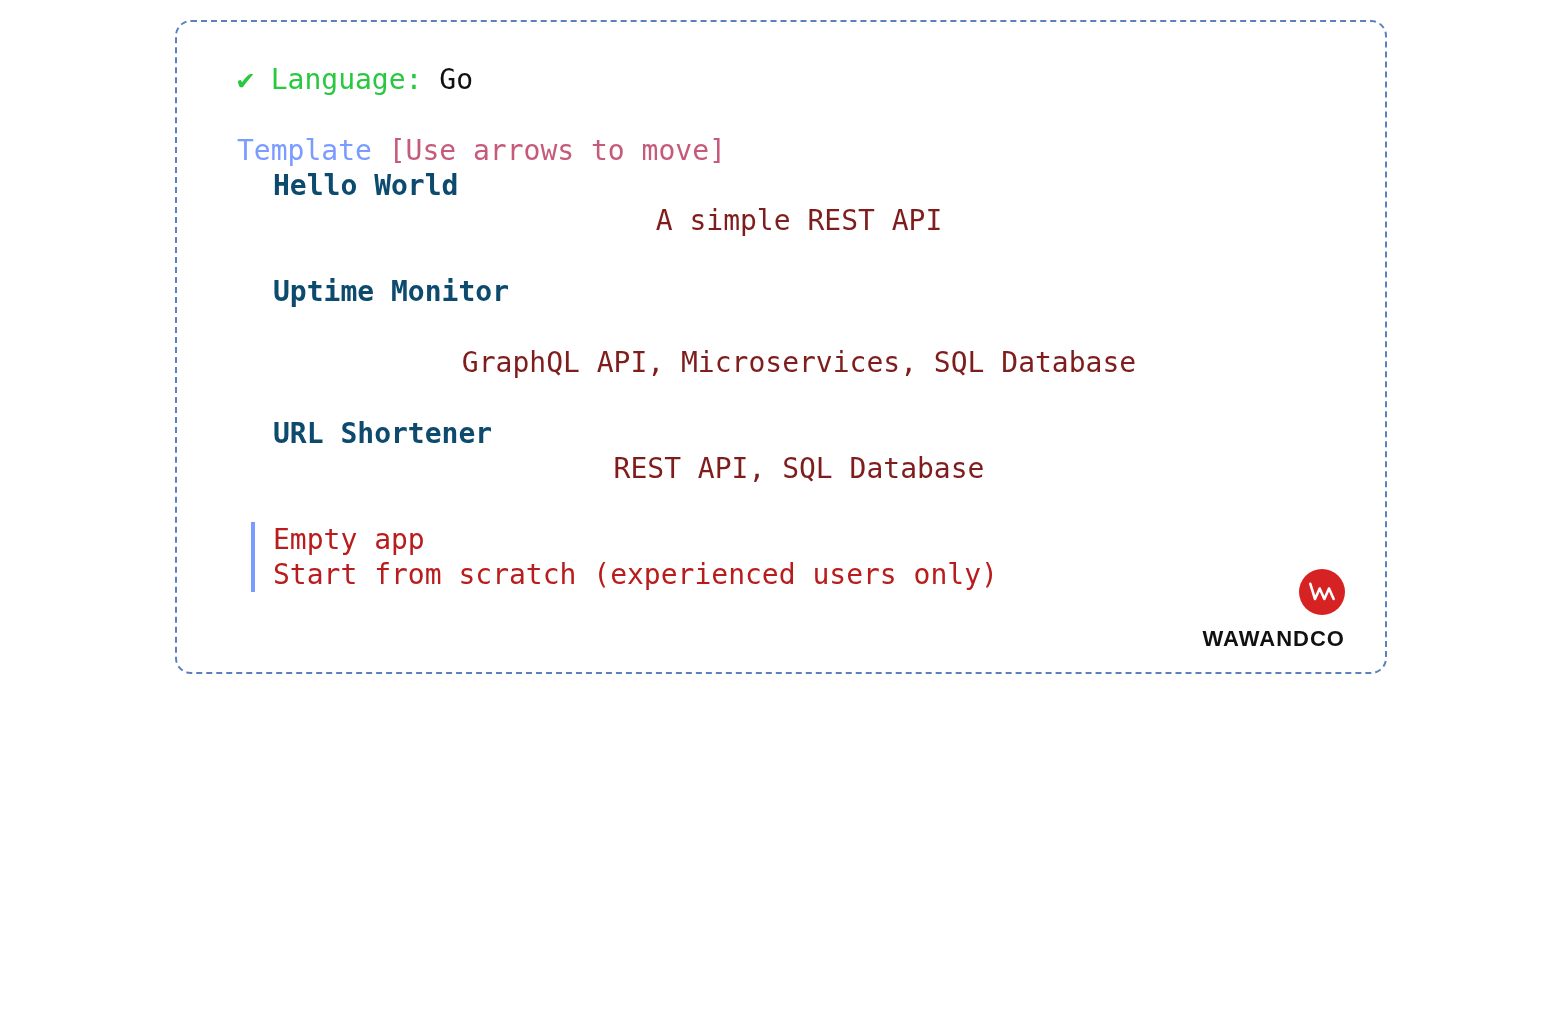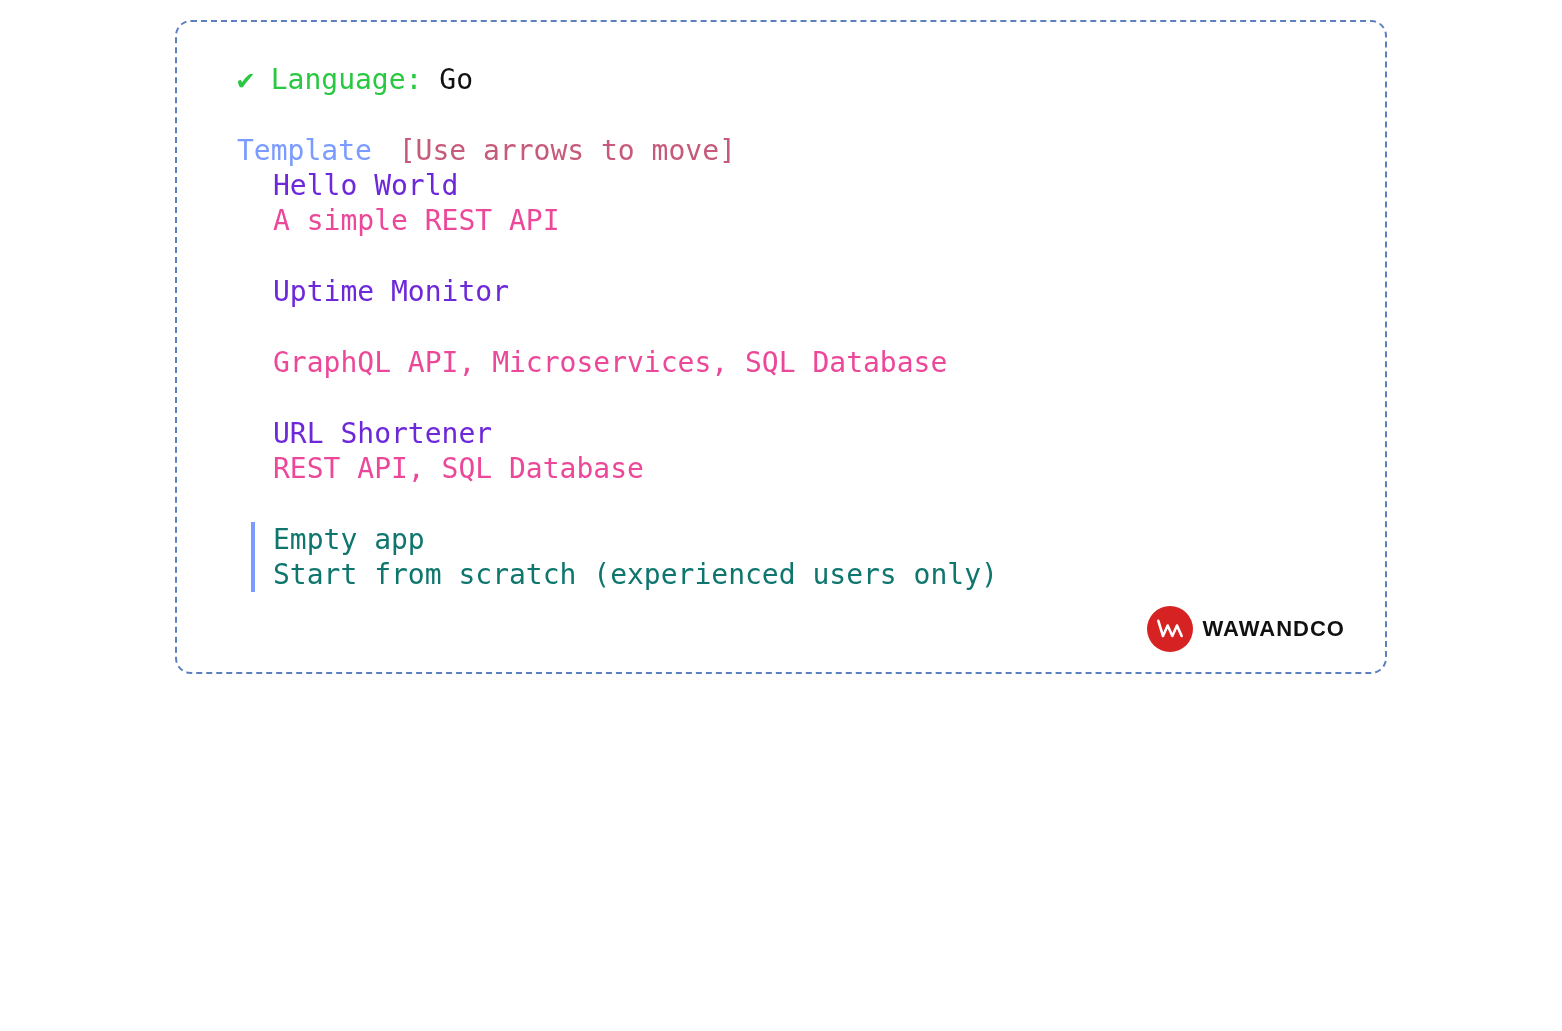--- a/index.html
+++ b/index.html
@@ -20,38 +20,39 @@
     margin: 0 auto;
     line-height: 1.25;
     font-size: 28px;
     background: #ffffff;
   }
   .line { white-space: pre; }
   .check { color: #28c840; }
   .label-green { color: #28c840; }
   .val-black { color: #111111; }
   .tmpl-blue { color: #7a9bff; }
-  .hint-pink { color: #c65a7a; margin-left: 10px; }
-  .opt-title { color: #6d28d9; }
-  .opt-desc  { color: #ec4899; }
-  .sel-blue  { color: #0f766e; }
+  .hint-pink { color: #c65a7a; }
+  .opt-title { color: #0c4a6e; font-weight: bold; }
+  .opt-desc  { color: #7f1d1d; text-align: center; }
+  .sel-blue  { color: #b91c1c; }
   .sel-bar {
     border-left: 4px solid #7a9bff;
     padding-left: 18px;
     margin-left: 14px;
   }
   .indent { padding-left: 36px; }
   .spacer { height: 36px; }
   .logo {
     position: absolute;
     right: 40px;
     bottom: 20px;
     display: flex;
-    align-items: center;
+    align-items: flex-end;
     gap: 10px;
+    flex-direction: column;
   }
   .logo-mark {
     width: 46px; height: 46px;
     border-radius: 50%;
     background: #d62222;
     display: flex; align-items: center; justify-content: center;
   }
   .logo-mark svg { width: 28px; height: 28px; }
   .logo-text {
     font-family: -apple-system, BlinkMacSystemFont, "Segoe UI", Arial, sans-serif;

